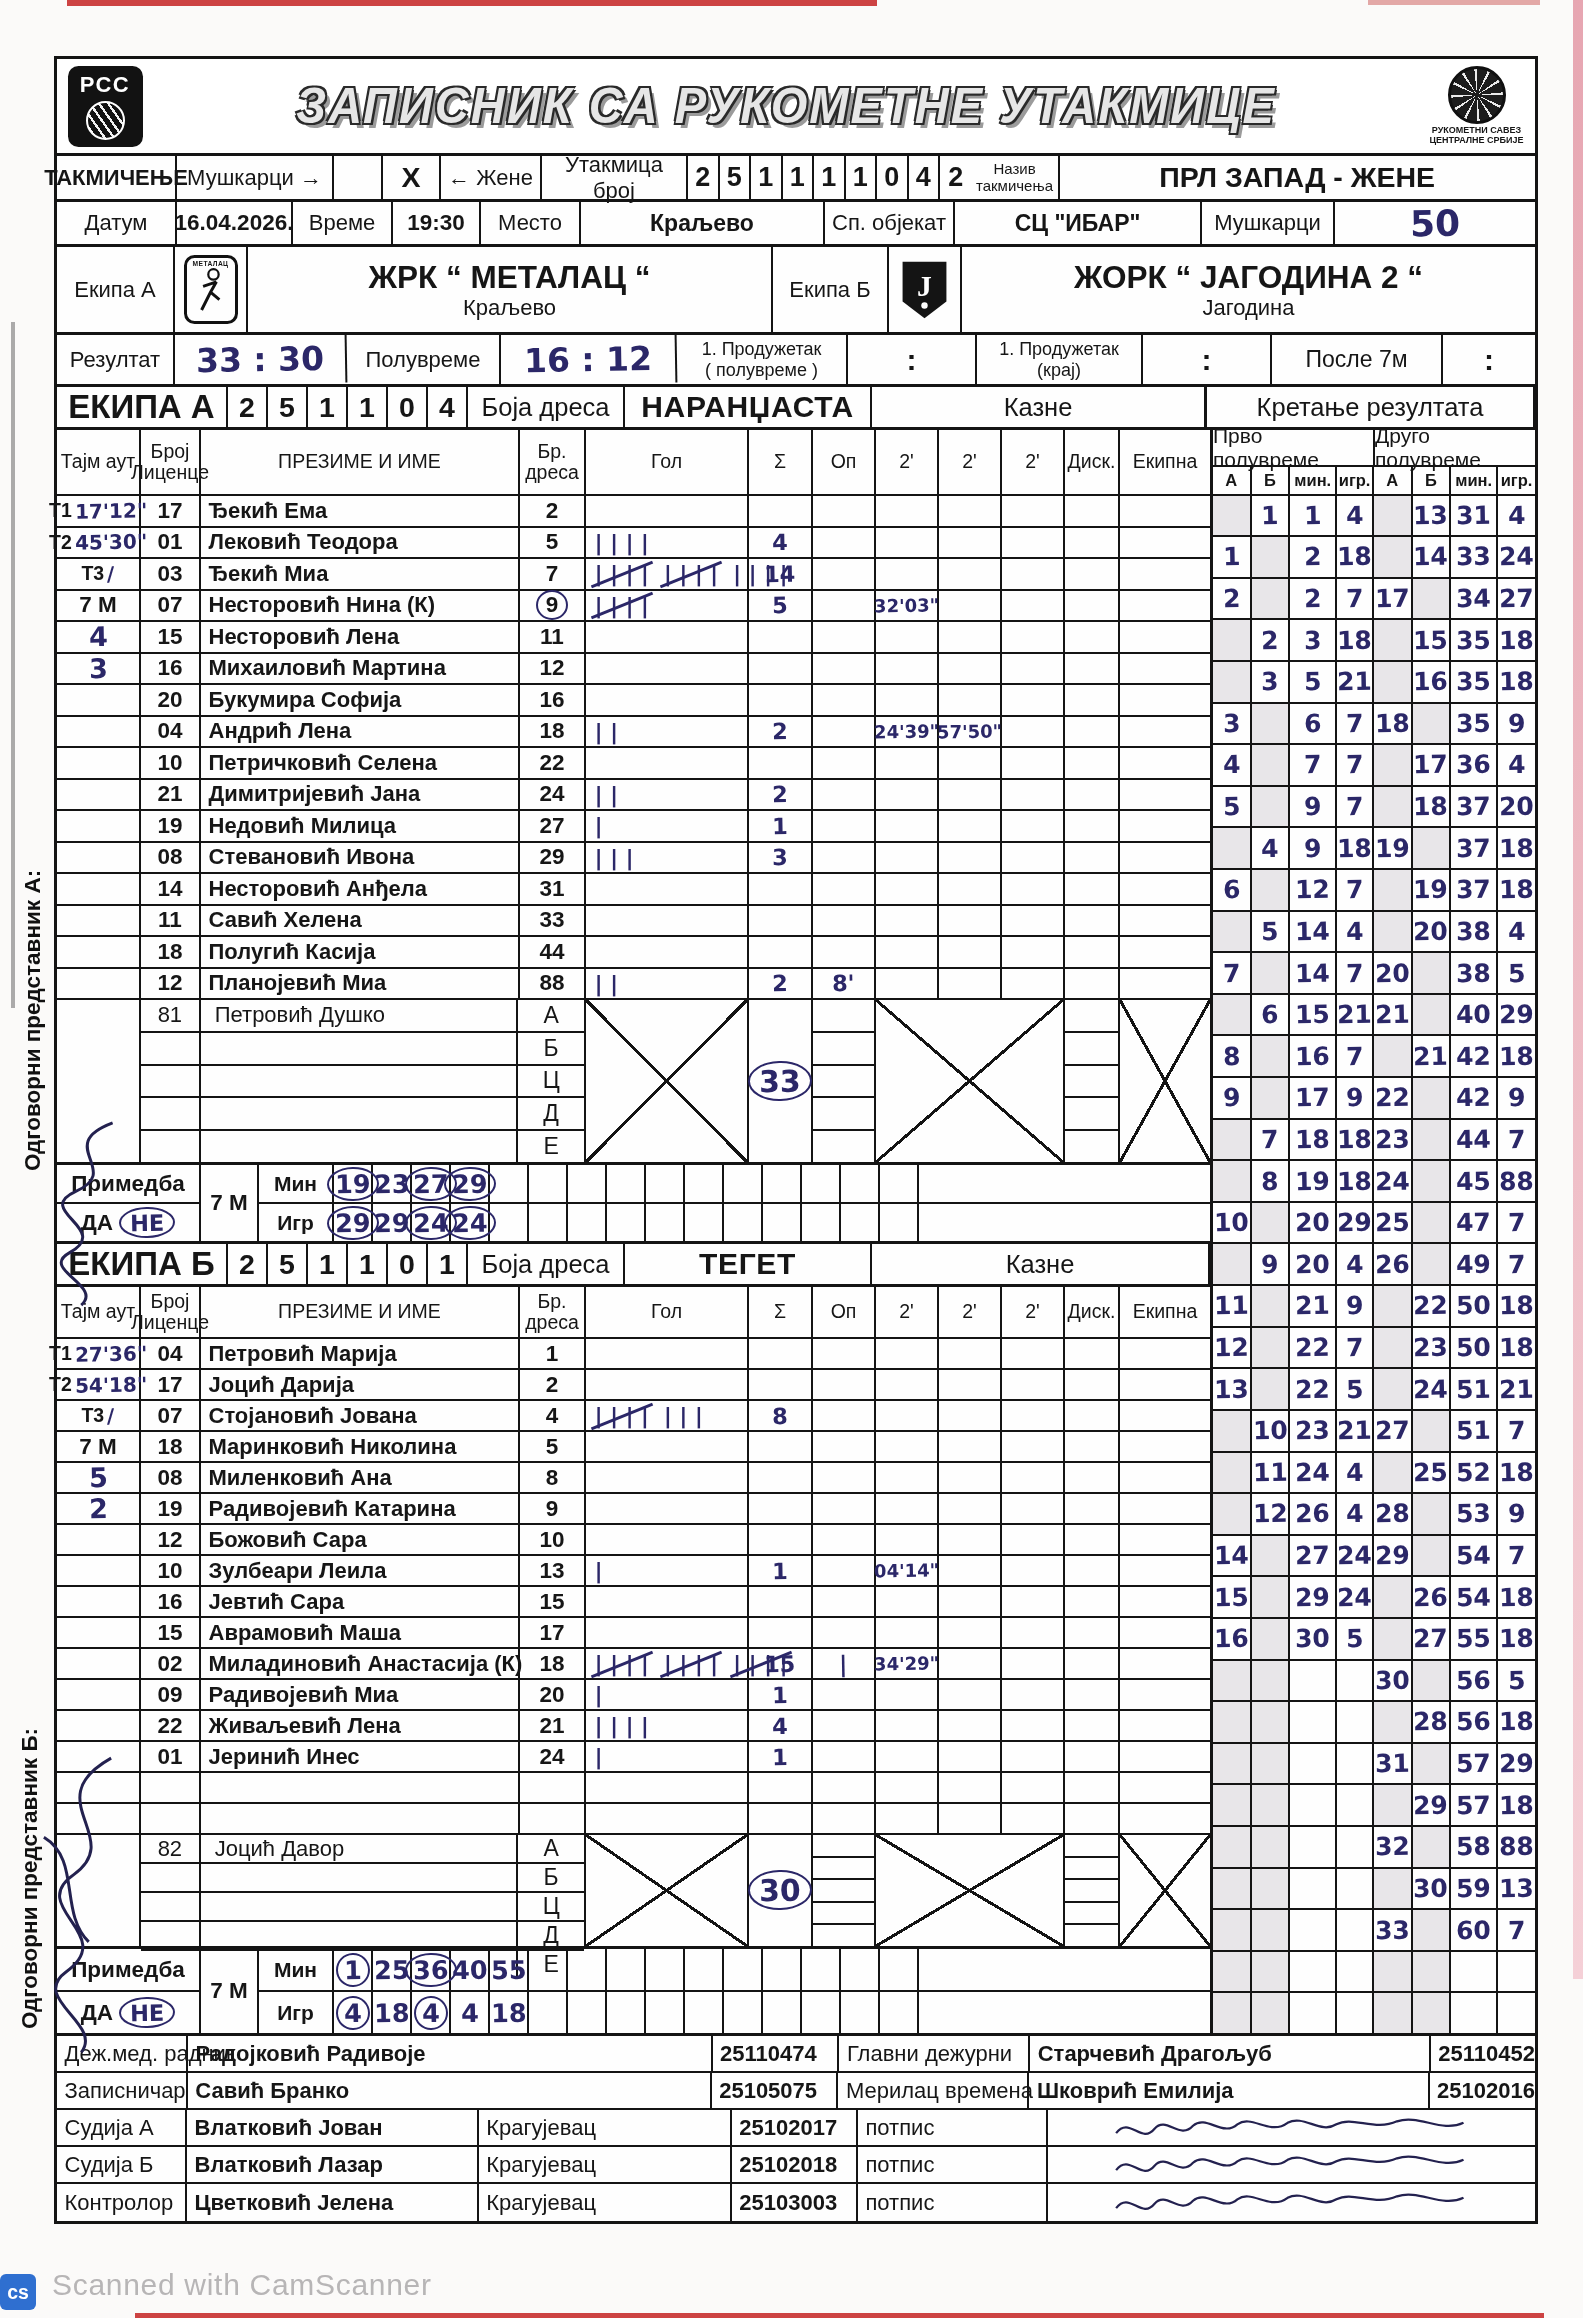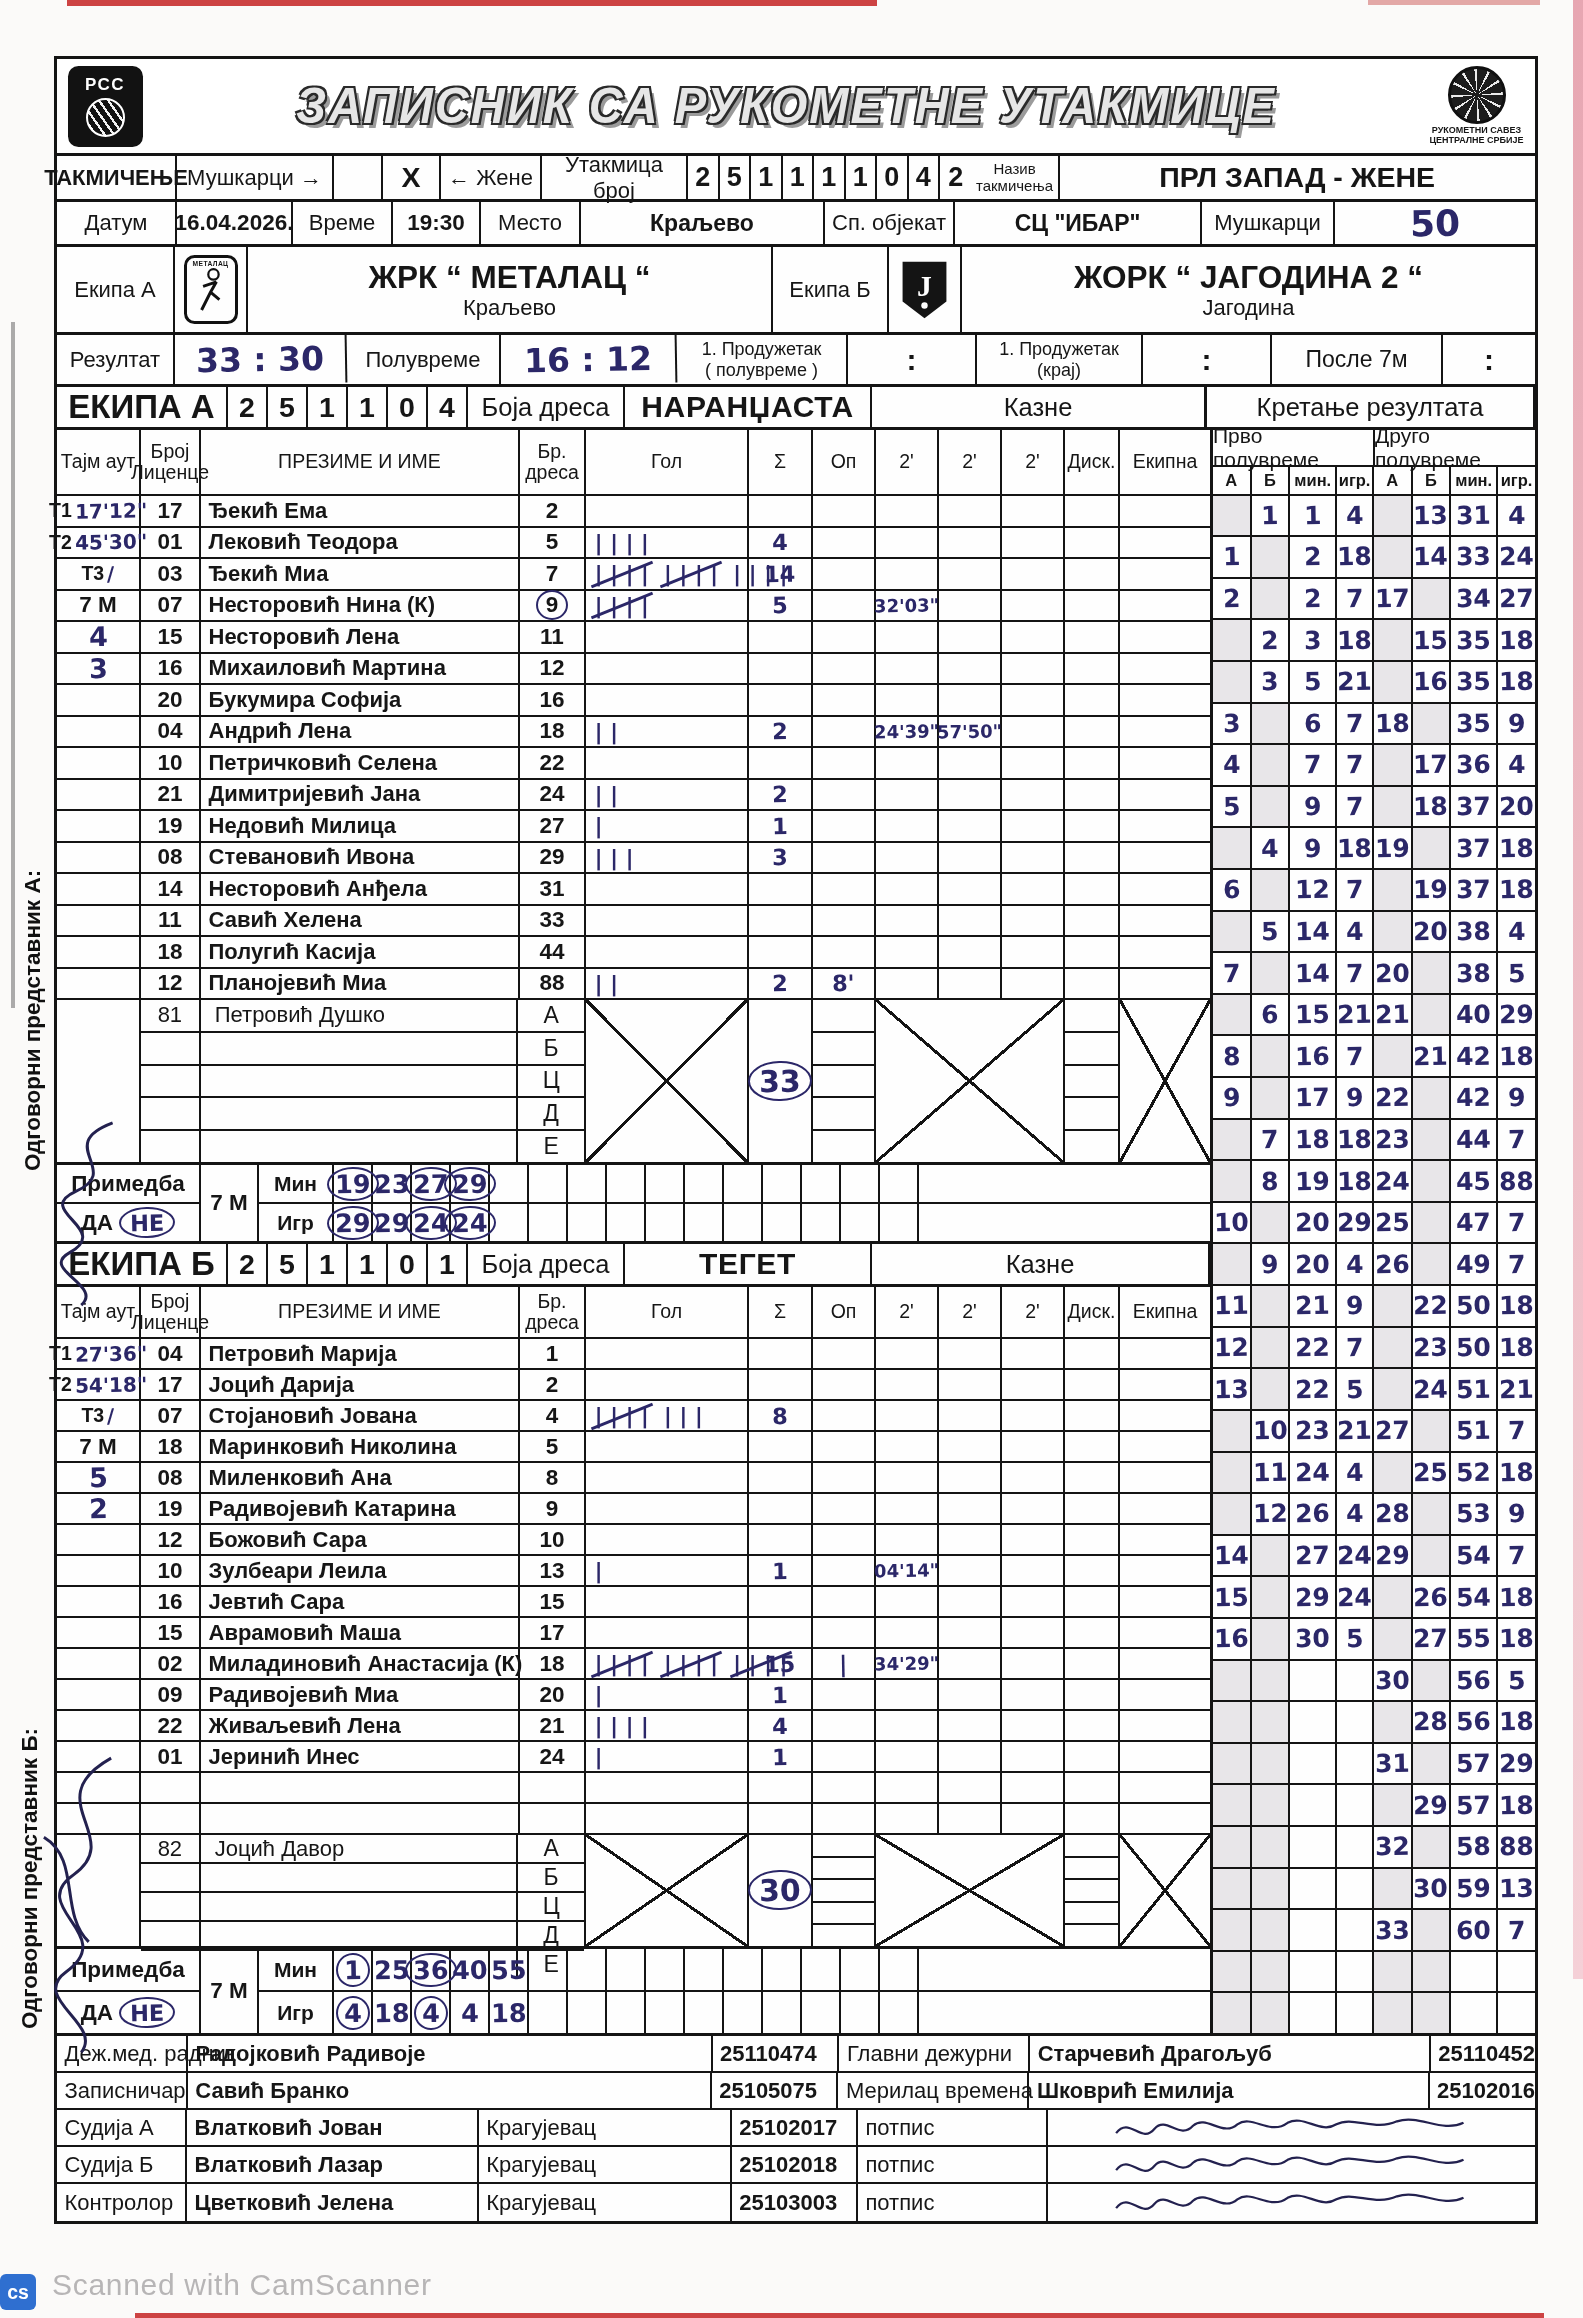--- a/index.html
+++ b/index.html
@@ -9,21 +9,21 @@
 .b{font-weight:700}
 .row{display:flex;border-bottom:3px solid #141414}
 .cell{border-right:2.2px solid #141414;display:flex;align-items:center;justify-content:center;text-align:center}
 .cell:last-child{border-right:none}
 .lab{font-size:22px}
 .ink{font-family:"DejaVu Sans",sans-serif;color:#2b2768;font-weight:600;transform:rotate(-1deg)}
 .inkc{display:inline-block;border:2.2px solid #2b2768;border-radius:50%;padding:0.7px 9px}
 
 .hdr{height:97px;display:flex;align-items:center;border-bottom:3px solid #141414;background:#fff;padding:0 10.5px}
 .rss{width:75px;height:81px;background:#121212;border-radius:10.5px;display:flex;flex-direction:column;align-items:center;justify-content:center;gap:3px;flex:0 0 auto}
-.rss .t{color:#fff;font-weight:700;font-size:17px;letter-spacing:1.5px}
+.rss .t{color:#fff;font-weight:700;font-size:22px;letter-spacing:1.5px}
 .rss .ball{width:39px;height:39px;border-radius:50%;border:2.2px solid #fff;background:repeating-linear-gradient(55deg,#121212 0 5.2px,#f2f2f2 5.2px 7.5px)}
 .title{flex:1;text-align:center;font-weight:700;font-style:italic;font-size:50px;letter-spacing:2.2px;color:#e6e6e6;transform:scaleX(.94);
  text-shadow:-2.2px -2.2px 0 #2a2a2a,2.2px -2.2px 0 #2a2a2a,-2.2px 2.2px 0 #2a2a2a,2.2px 2.2px 0 #2a2a2a,5.2px 5.2px 0 #9b9b9b;white-space:nowrap}
 .rscs{width:96px;flex:0 0 auto;display:flex;flex-direction:column;align-items:center;gap:2.2px}
 .rscs .disc{width:58px;height:58px;border-radius:50%;border:3px solid #101010;background:repeating-conic-gradient(#1d1d1d 0deg 24deg,#ececec 24deg 30deg)}
 .rscs .cap{font-size:9px;font-weight:700;text-align:center;line-height:1.1}
 
 .comp,.date{height:46px;font-size:22.5px}
 .date{height:45px}
 .digit{width:31.5px;font-weight:700;font-size:27px}

